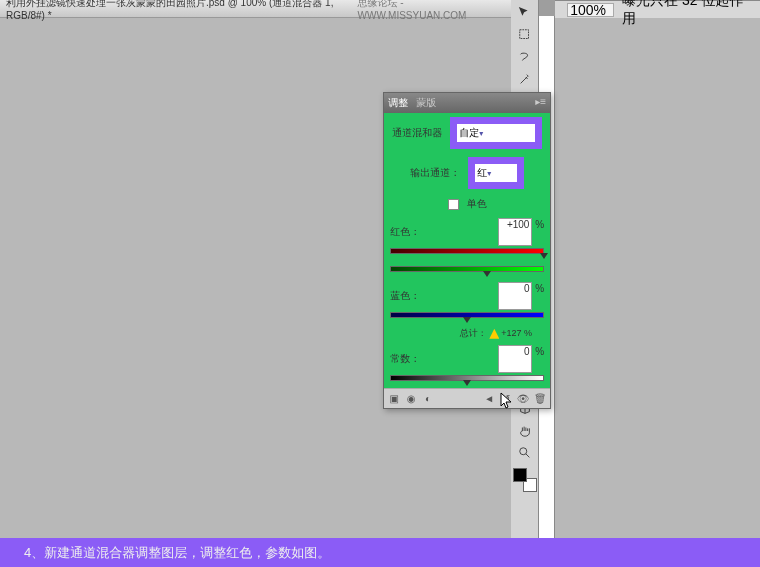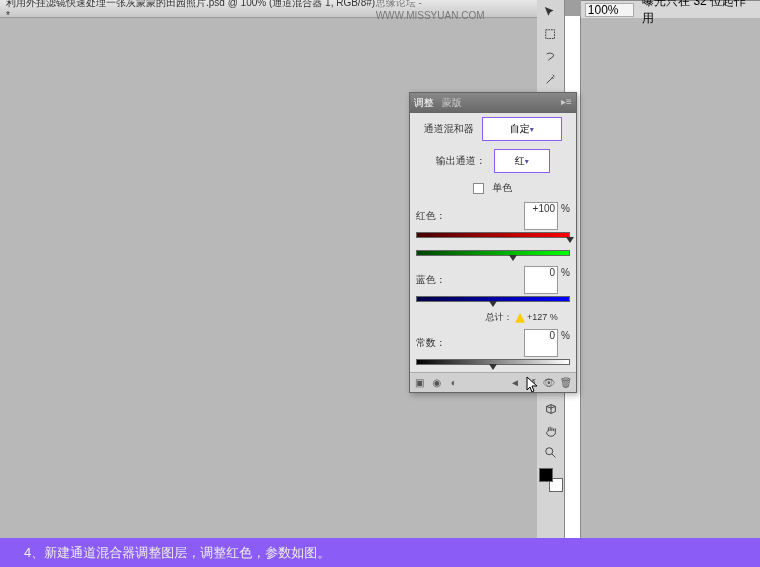--- a/index.html
+++ b/index.html
@@ -16,46 +16,46 @@
 .sw.fg{background:#000;top:0;left:0;z-index:2}
 .sw.bg{background:#fff;bottom:0;right:0}
 .canvas-area{flex:1;background:#9e9e9e;display:flex;flex-direction:column;position:relative}
 .ruler-h{height:16px;background:#fff;border-bottom:1px solid #888;margin-left:16px}
 .canvas-wrap{flex:1;display:flex}
 .ruler-v{width:16px;background:#fff;border-right:1px solid #888}
 .canvas{flex:1;position:relative;overflow:hidden;background:#999}
 .photo{position:absolute;left:24px;top:12px;width:560px;height:470px;background:linear-gradient(180deg,#3a2818 0%,#4a3420 18%,#6b5530 28%,#8a7a3a 38%,#a8a040 48%,#96963a 58%,#7a7830 68%,#5a5828 78%,#3a3820 100%);box-shadow:0 2px 8px rgba(0,0,0,.4)}
 .photo::before{content:"";position:absolute;top:22%;left:18%;width:32%;height:14%;background:linear-gradient(135deg,#c8b080,#8a7050);opacity:.7;clip-path:polygon(0 40%,15% 20%,30% 35%,45% 15%,60% 30%,75% 18%,90% 32%,100% 50%,100% 100%,0 100%)}
 .photo::after{content:"";position:absolute;inset:0;background:repeating-linear-gradient(178deg,transparent 0,transparent 18px,rgba(60,50,20,.15) 18px,rgba(60,50,20,.15) 20px),repeating-linear-gradient(92deg,transparent 0,transparent 40px,rgba(40,40,10,.08) 40px,rgba(40,40,10,.08) 42px)}
-.panel{position:absolute;right:4px;top:92px;width:168px;background:#e5e5e5;border:1px solid #666;box-shadow:2px 2px 6px rgba(0,0,0,.3);font-size:10px}
+.panel{position:absolute;right:4px;top:92px;width:168px;background:#22c55e;border:1px solid #666;box-shadow:2px 2px 6px rgba(0,0,0,.3);font-size:10px}
 .panel-tabs{height:20px;background:linear-gradient(#888,#666);display:flex;align-items:center;padding:0 4px;color:#fff;gap:8px}
 .panel-tabs span{font-size:10px}
-.panel-row{display:flex;align-items:center;padding:4px 14px;gap:8px}
+.panel-row{display:flex;align-items:center;padding:4px 8px;gap:8px}
 .panel-row label{color:#333;font-size:10px}
-.sel{flex:1;height:24px;background:#fff;border:1px solid #8b5cf6;font-size:10px;padding:0 2px;display:flex;align-items:center;justify-content:center}
+.sel{flex:1;height:32px;background:#fff;border:7px solid #8b5cf6;font-size:10px;padding:0 2px;display:flex;align-items:center;justify-content:flex-start}
 .sel::after{content:"▾";color:#55a;font-size:8px}
 .chk{width:11px;height:11px;border:1px solid #888;background:#fff;display:inline-block}
 .slider-row{padding:3px 6px}
 .slider-row .lbl{display:flex;justify-content:space-between;align-items:center;margin-bottom:2px}
 .slider-row .lbl span{font-size:10px;color:#333}
 .val{width:34px;height:28px;background:#fff;border:1px solid #999;font-size:9px;text-align:right;padding:0 2px;line-height:12px;display:inline-block}
 .track{height:10px;position:relative;margin-top:2px}
 .grad{height:6px;border:1px solid #666}
 .grad.red{background:linear-gradient(90deg,#400,#f00)}
 .grad.green{background:linear-gradient(90deg,#040,#0f0)}
 .grad.blue{background:linear-gradient(90deg,#004,#00f)}
 .grad.gray{background:linear-gradient(90deg,#000,#fff)}
 .thumb{position:absolute;top:5px;width:0;height:0;border-left:4px solid transparent;border-right:4px solid transparent;border-top:6px solid #333;transform:translateX(-4px)}
 .total{text-align:right;padding:2px 18px;font-size:9px;color:#333}
 .panel-foot{height:20px;background:#d0d0d0;border-top:1px solid #aaa;display:flex;align-items:center;padding:0 4px;gap:6px;justify-content:space-between}
 .panel-foot .icons{display:flex;gap:5px}
 .panel-foot .icn{width:12px;height:12px;color:#555;font-size:10px;display:flex;align-items:center;justify-content:center}
 .cursor{position:absolute;left:110px;top:126px;pointer-events:none;z-index:10}
 .cursor svg{width:14px;height:18px}
-.statusbar{height:18px;background:#d8d8d8;border-top:1px solid #888;display:flex;align-items:center;font-size:12px;padding:0 4px;gap:8px}
+.statusbar{height:18px;background:#d8d8d8;border-top:1px solid #888;display:flex;align-items:center;font-size:14px;padding:0 12px;gap:8px}
 .zoom{width:50px;background:#f4f4f4;border:1px solid #aaa;height:14px;line-height:12px;padding:0 2px}
 .caption{position:absolute;left:0;right:0;bottom:0;height:29px;background:#8b5cf6;color:#eee;font-size:13px;display:flex;align-items:center;padding:0 24px}
 .menu-i{position:absolute;right:4px;top:3px;color:#ccc;font-size:10px}
 .warn{display:inline-block;width:10px;height:10px;background:#ffcc00;clip-path:polygon(50% 0,100% 100%,0 100%);margin-right:2px;vertical-align:middle}
 </style>
 </head>
 <body>
 
 <div class="app">
   <div class="titlebar">

